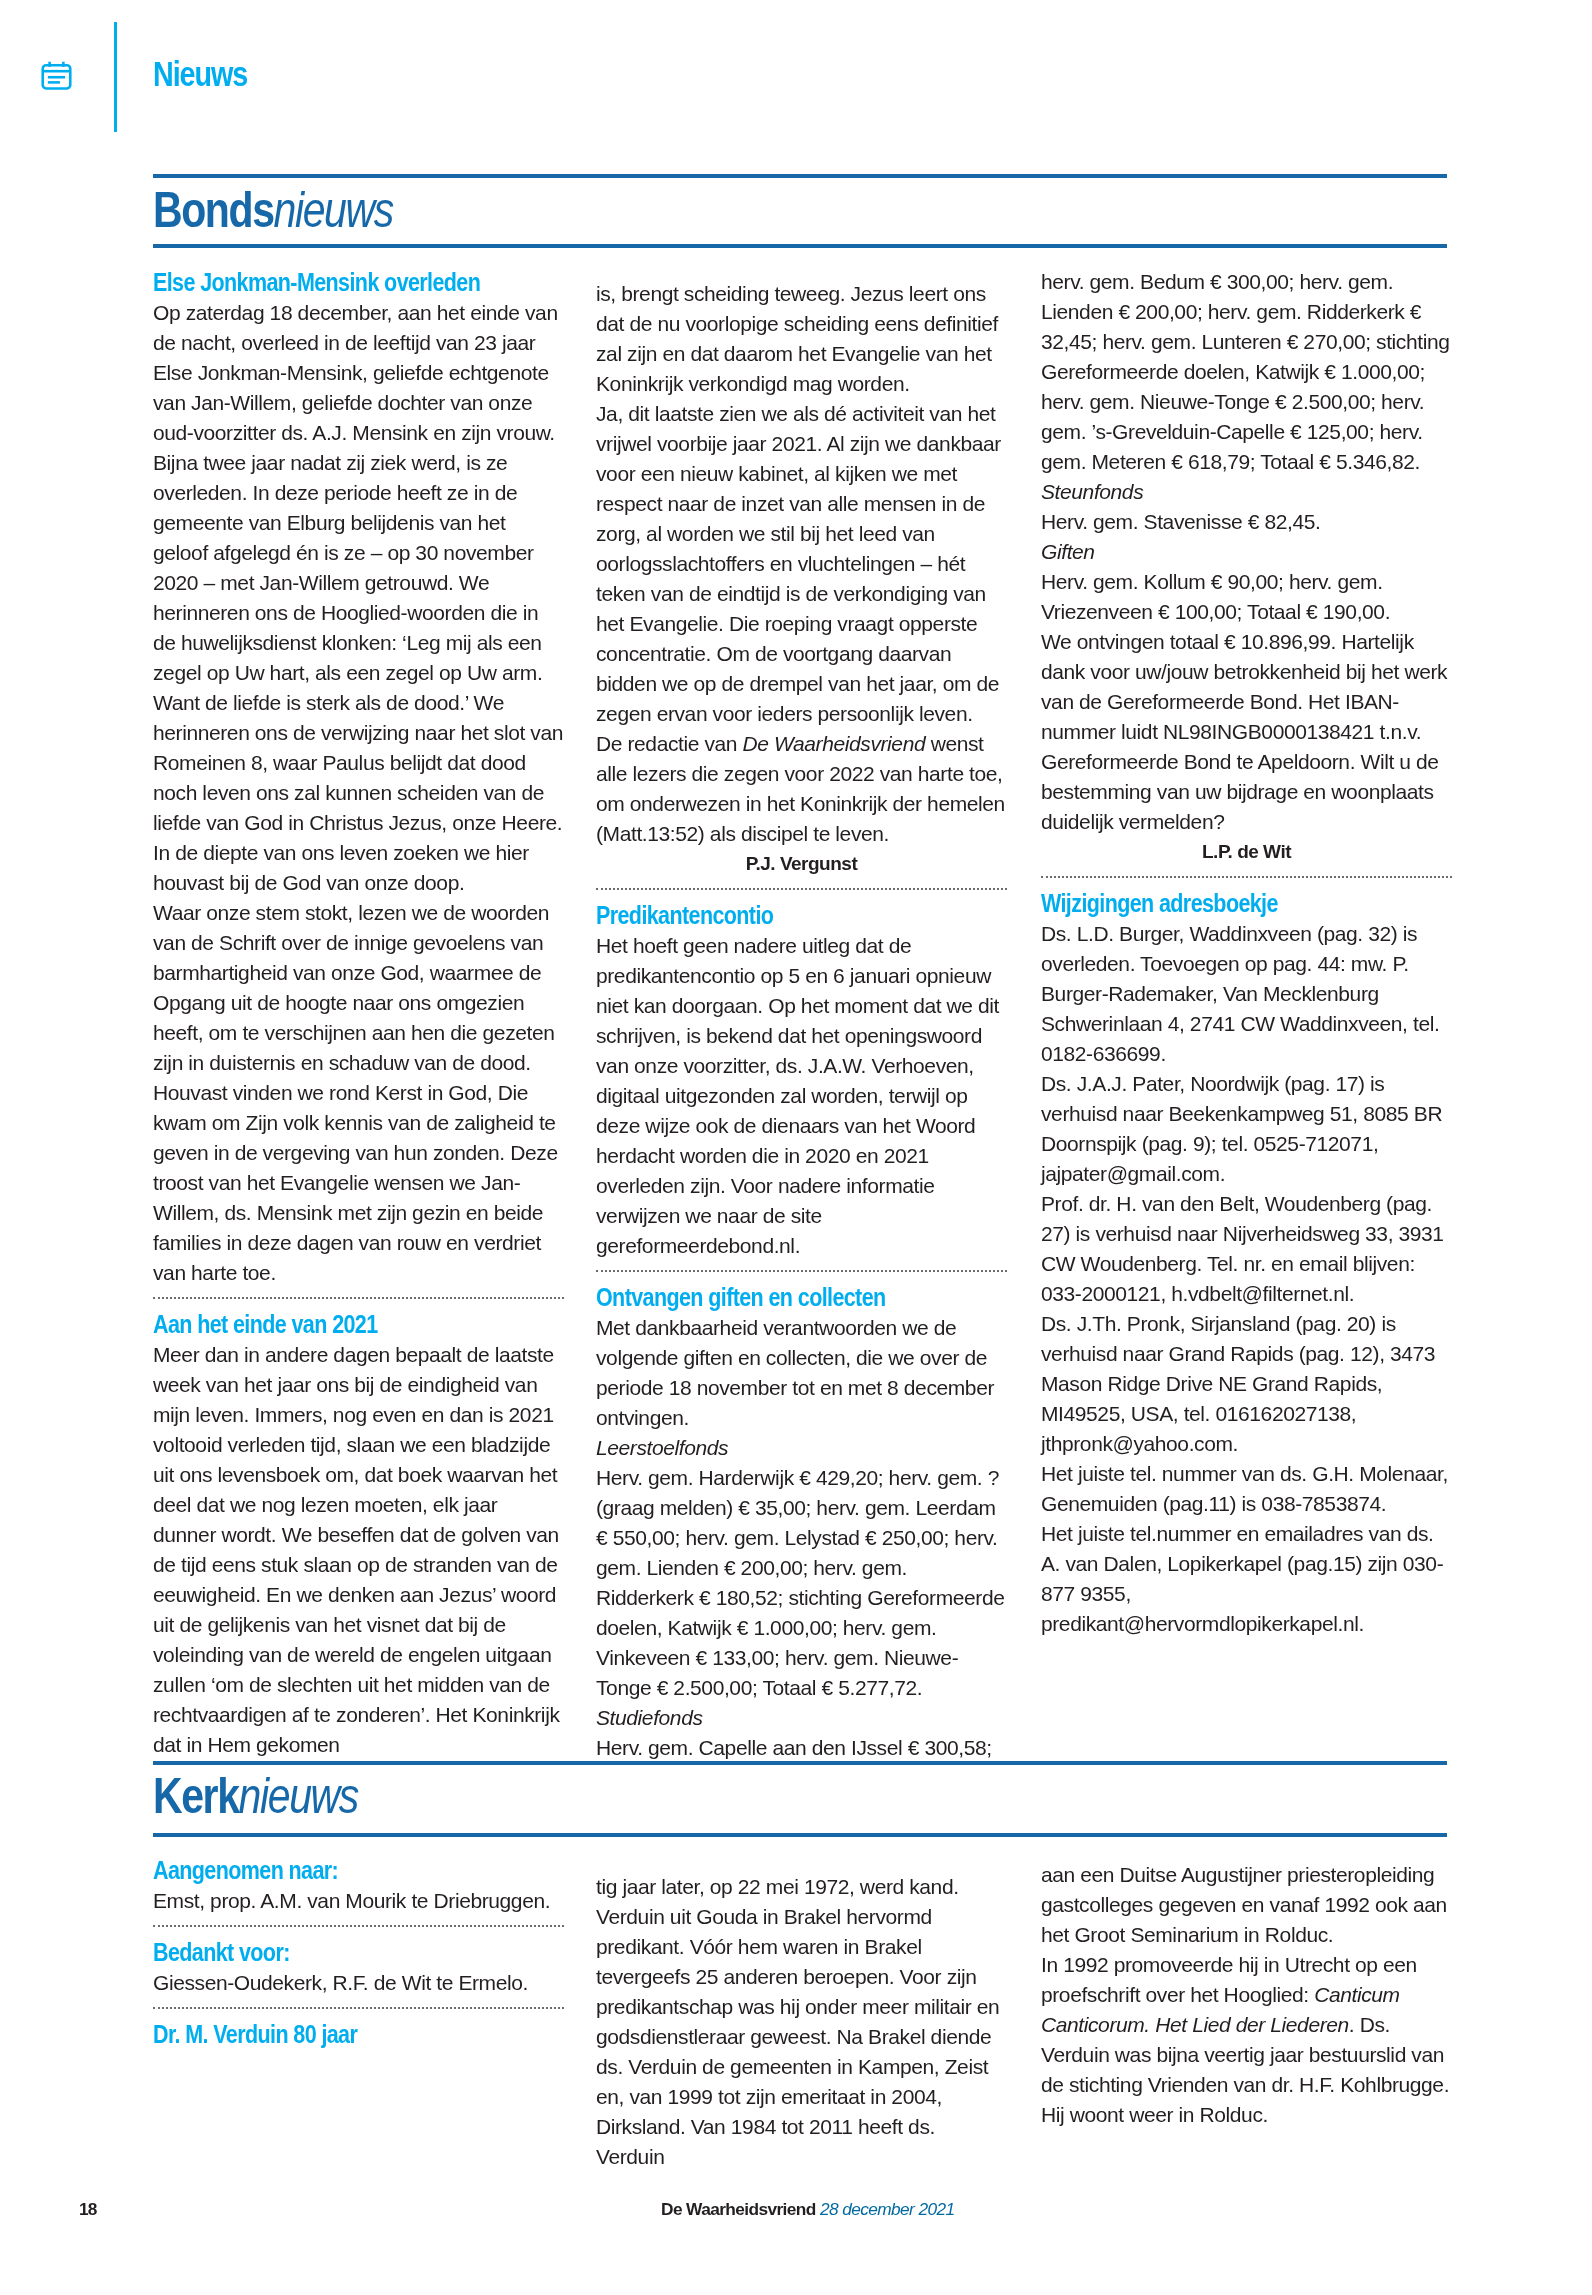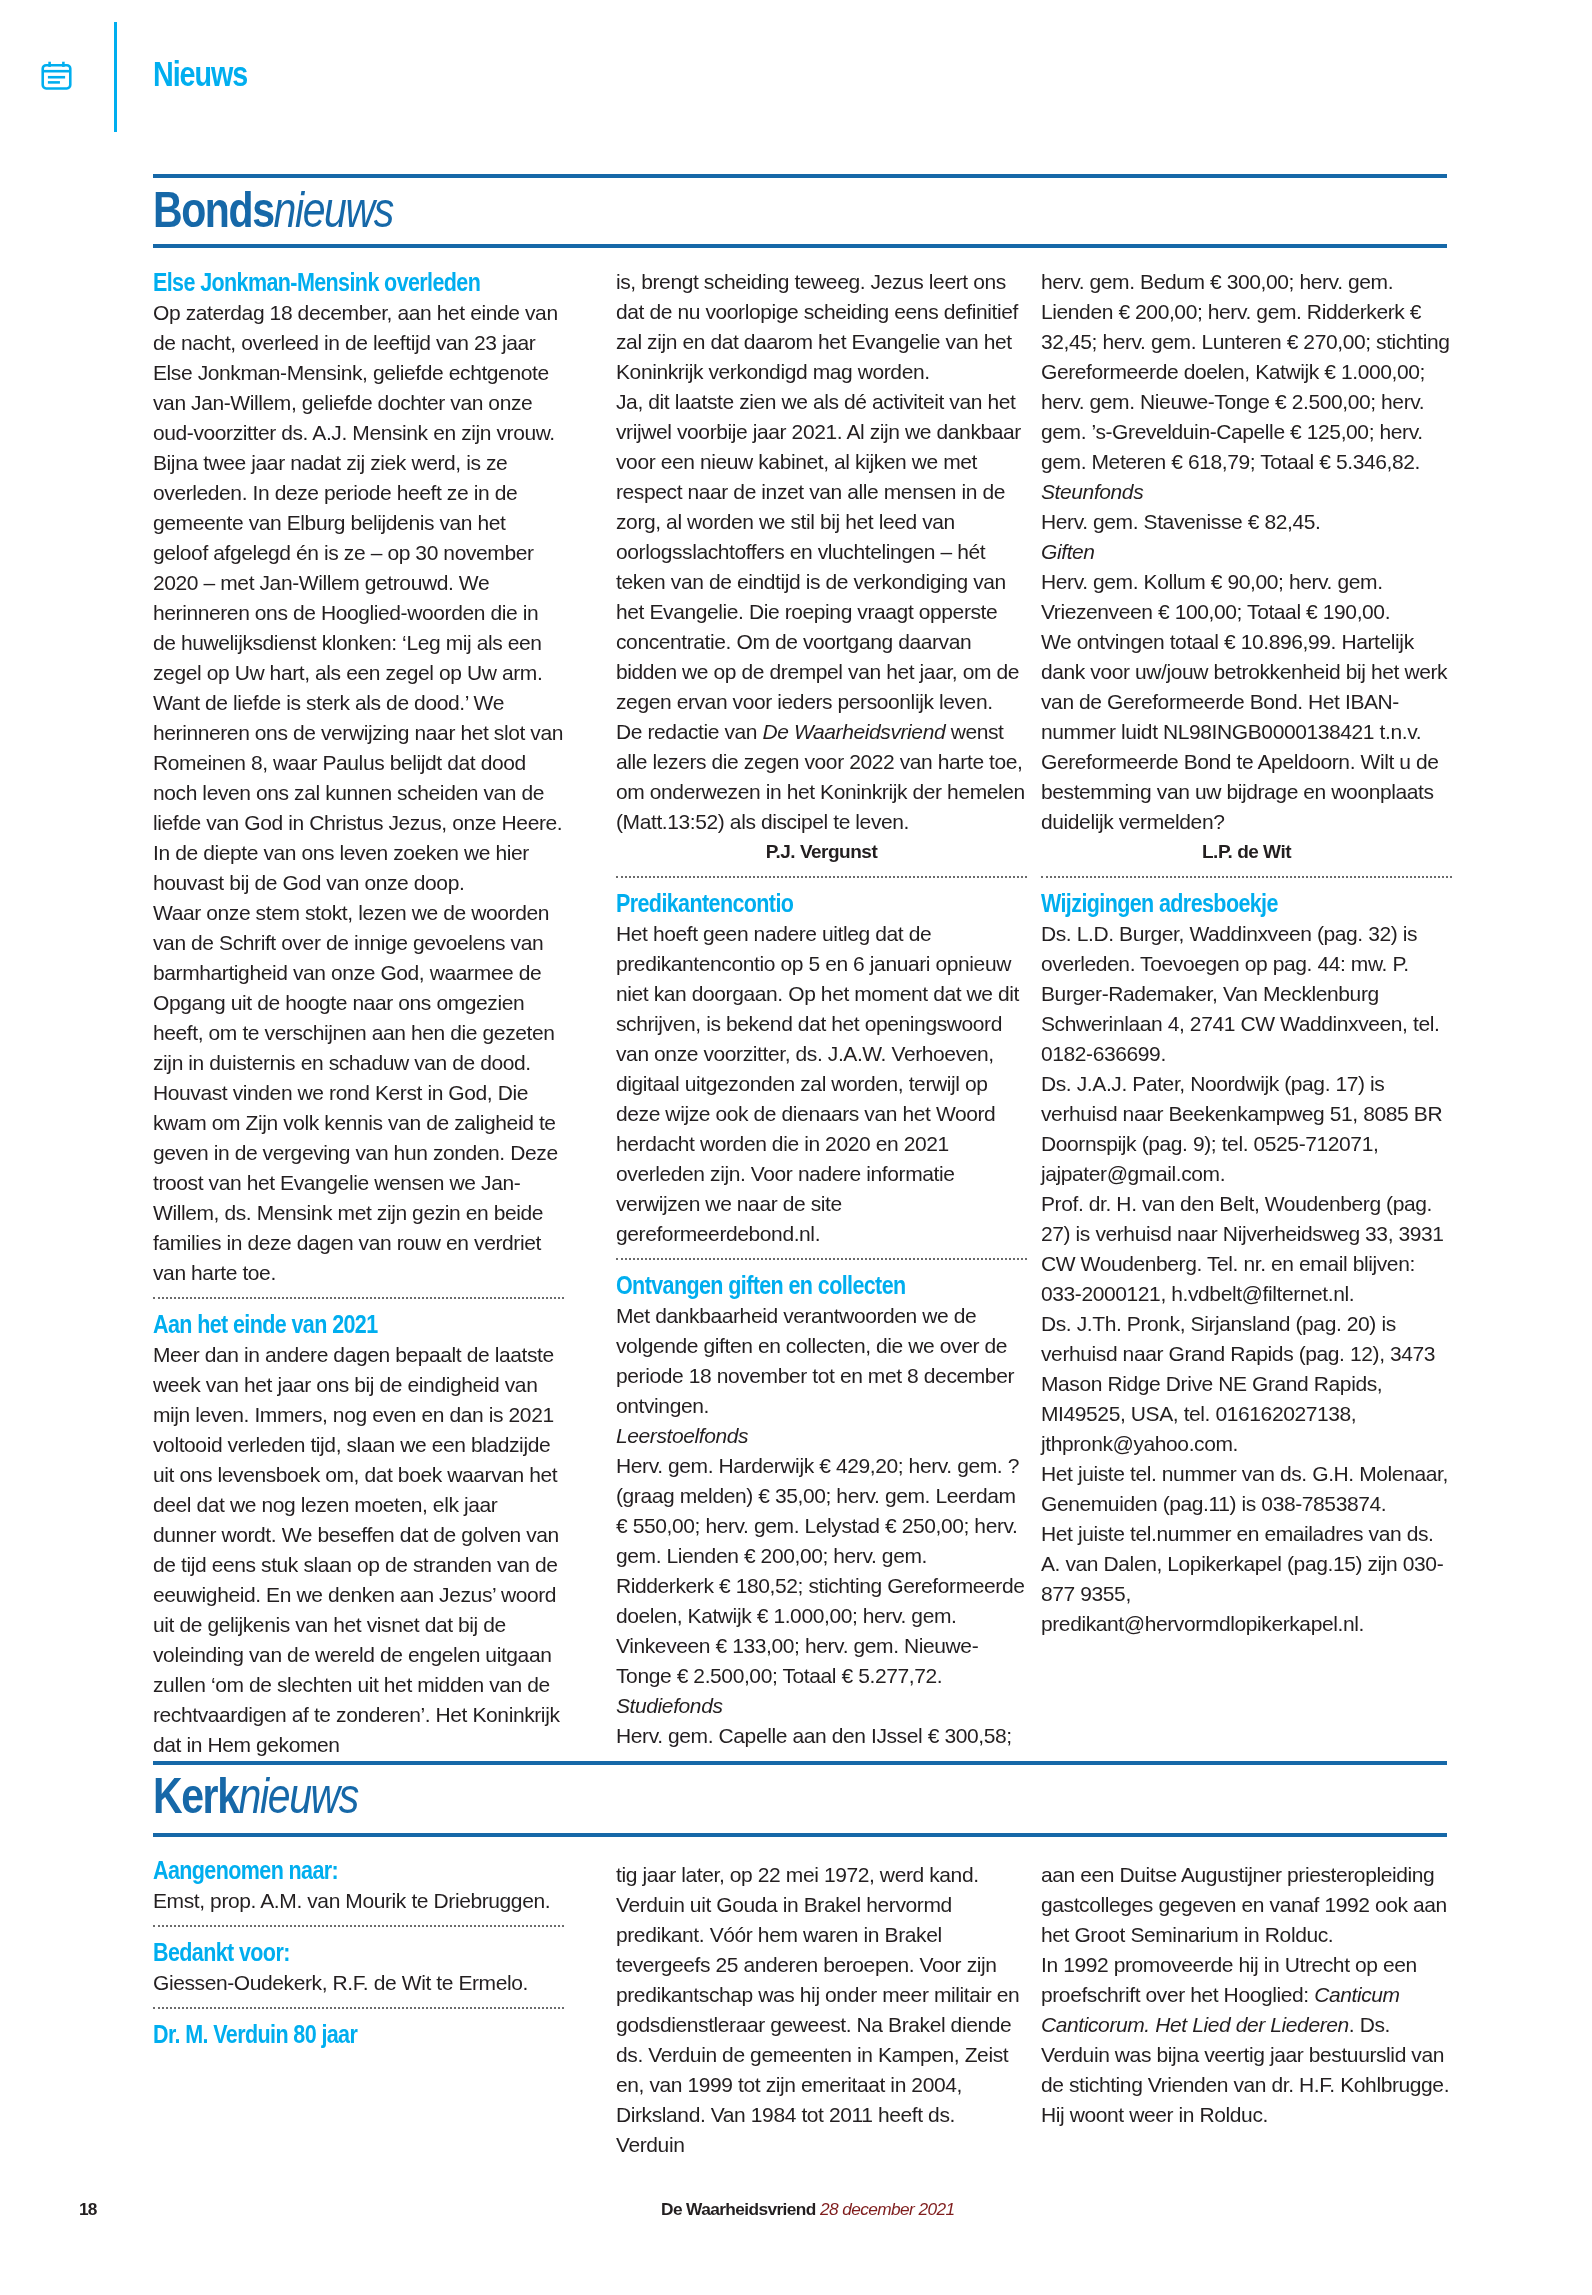--- a/index.html
+++ b/index.html
@@ -15,36 +15,36 @@
 
   
   .rule { left: 153px; width: 1294px; height: 3.5px; background: #1668a8; }
   .big-title { left: 153px; font-size: 50px; font-weight: bold; color: #1668a8;
                letter-spacing: -1.7px; transform: scaleX(0.82); transform-origin: left; white-space: nowrap; }
   .big-title .it { font-style: italic; font-weight: normal; }
 
   
   .col { width: 411px; font-size: 21px; line-height: 30px; letter-spacing: -0.4px; }
   .col1 { left: 153px; }
-  .col2 { left: 616px; }
+  .col2 { left: 596px; margin-top: 12px; }
   .col3 { left: 1041px; }
   .col p { margin: 0; }
   .head { color: #00aeef; font-weight: bold; font-size: 25px; line-height: 31px; letter-spacing: -0.7px;
           display: block; transform: scaleX(0.86); transform-origin: left; white-space: nowrap; }
   .sub-it { font-style: italic; }
   .sig { text-align: center; font-weight: bold; font-size: 19px; letter-spacing: -0.5px; }
   .dots { height: 0; border-top: 2.6px dotted #6b6b6b; margin: 8.6px 0 10.4px 0; }
 
   .kerk .col { font-size: 21px; }
 
   
   .page-num { left: 79px; top: 2199px; font-size: 17.3px; font-weight: bold; letter-spacing: -0.9px; }
   .foot-title { left: 661px; top: 2199px; font-size: 17.3px; letter-spacing: -0.6px; white-space: nowrap; }
   .foot-title b { font-weight: bold; }
-  .foot-title i { font-style: italic; color: #7f1d1d; }
+  .foot-title i { font-style: italic; color: #0369a1; }
 </style>
 </head>
 <body>
 
 <svg class="abs cal-icon" viewBox="0 0 36 36">
   <rect x="2" y="6" width="32" height="27" rx="4" fill="none" stroke="#00aeef" stroke-width="3"></rect>
   <line x1="2" y1="13" x2="34" y2="13" stroke="#00aeef" stroke-width="3"></line>
   <line x1="10" y1="2" x2="10" y2="8" stroke="#00aeef" stroke-width="3"></line>
   <line x1="26" y1="2" x2="26" y2="8" stroke="#00aeef" stroke-width="3"></line>
   <line x1="8" y1="20" x2="28" y2="20" stroke="#00aeef" stroke-width="3"></line>

